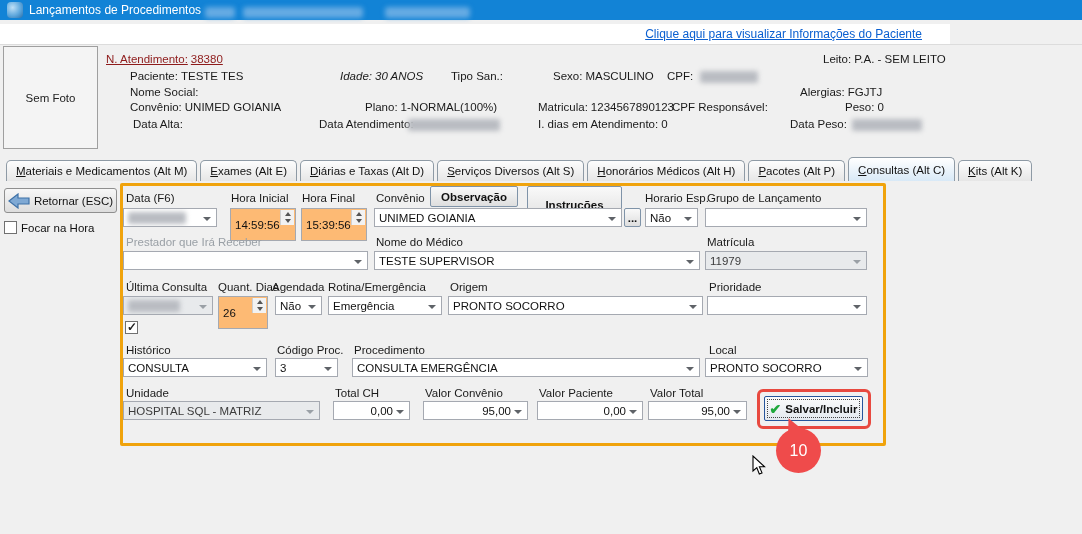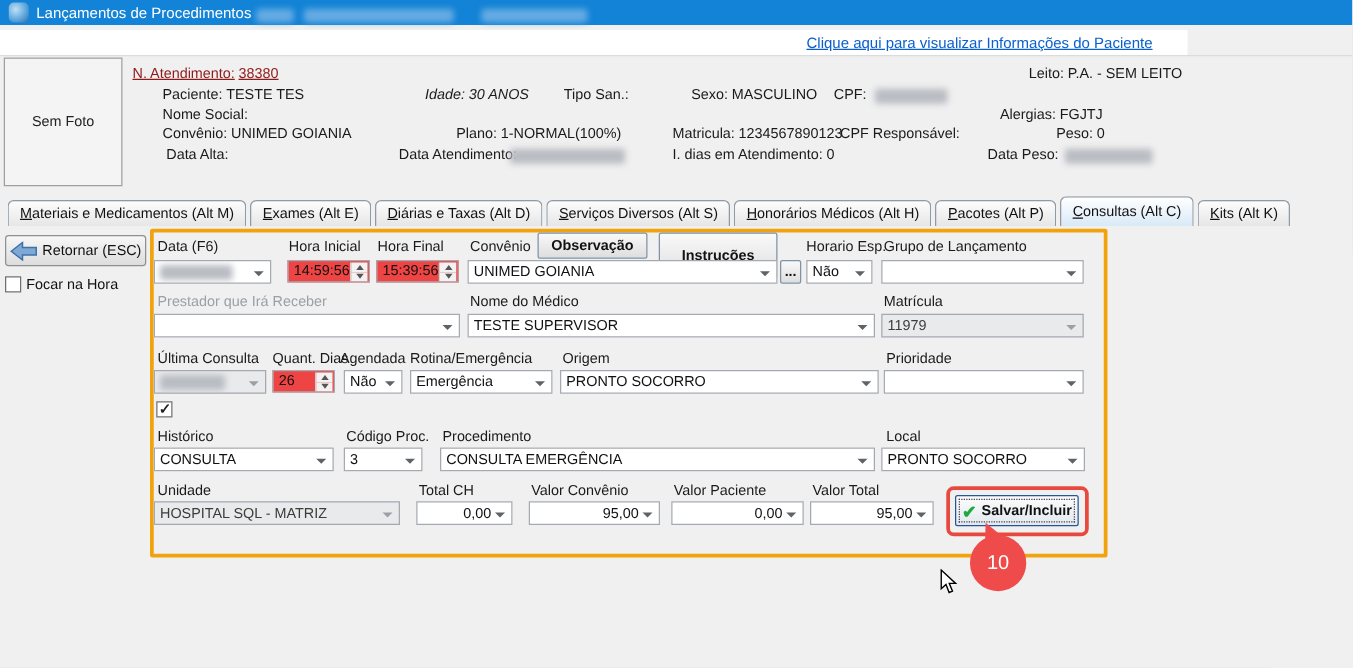--- a/index.html
+++ b/index.html
@@ -50,21 +50,21 @@
   #form-panel { position:absolute; left:120px; top:183px; width:766px; height:263px; border:3px solid #f0a30c; background:#f0f0f0; border-radius:2px; }
 
   
   .combo { position:absolute; height:19px; background:#fff; border:1px solid #a5a9b1;
     display:flex; align-items:center; padding:0 16px 0 4px; white-space:nowrap; overflow:hidden; cursor:pointer; }
   .combo.num { justify-content:flex-end; }
   .combo.dis { background:#e8eaec; color:#3c3c3c; }
   .car { position:absolute; right:5px; top:8px; width:0; height:0;
     border-left:4px solid transparent; border-right:4px solid transparent; border-top:4px solid #5f6368; }
   .dis .car { border-top-color:#9aa0a6; }
-  .spinfield { position:absolute; height:18px; background:#ef4444; border:1px solid #a5a9b1; display:flex; align-items:center; padding:0 16px 0 4px; }
+  .spinfield { position:absolute; height:33px; background:#fdba74; border:1px solid #a5a9b1; display:flex; align-items:center; padding:0 16px 0 4px; }
   .spincol { position:absolute; right:1px; top:1px; width:14px; height:15px; display:flex; flex-direction:column; border-left:1px solid #cfcfcf; }
   .spincol span { flex:1; display:flex; align-items:center; justify-content:center; background:#f2f2f2; cursor:pointer; }
   .tri-up { width:0; height:0; border-left:3px solid transparent; border-right:3px solid transparent; border-bottom:4px solid #555; }
   .tri-dn { width:0; height:0; border-left:3px solid transparent; border-right:3px solid transparent; border-top:4px solid #555; }
 
   .wbtn { position:absolute; background:linear-gradient(#f9f9f9,#dedede); border:1px solid #7f93a8; border-radius:2px;
     display:flex; align-items:center; justify-content:center; font-weight:bold; cursor:pointer; }
 
   #salvar-btn { position:absolute; left:764px; top:396px; width:99px; height:25px;
     background:linear-gradient(#fbfbfb,#e3e9f0); border:1px solid #26559b; border-radius:2px;

